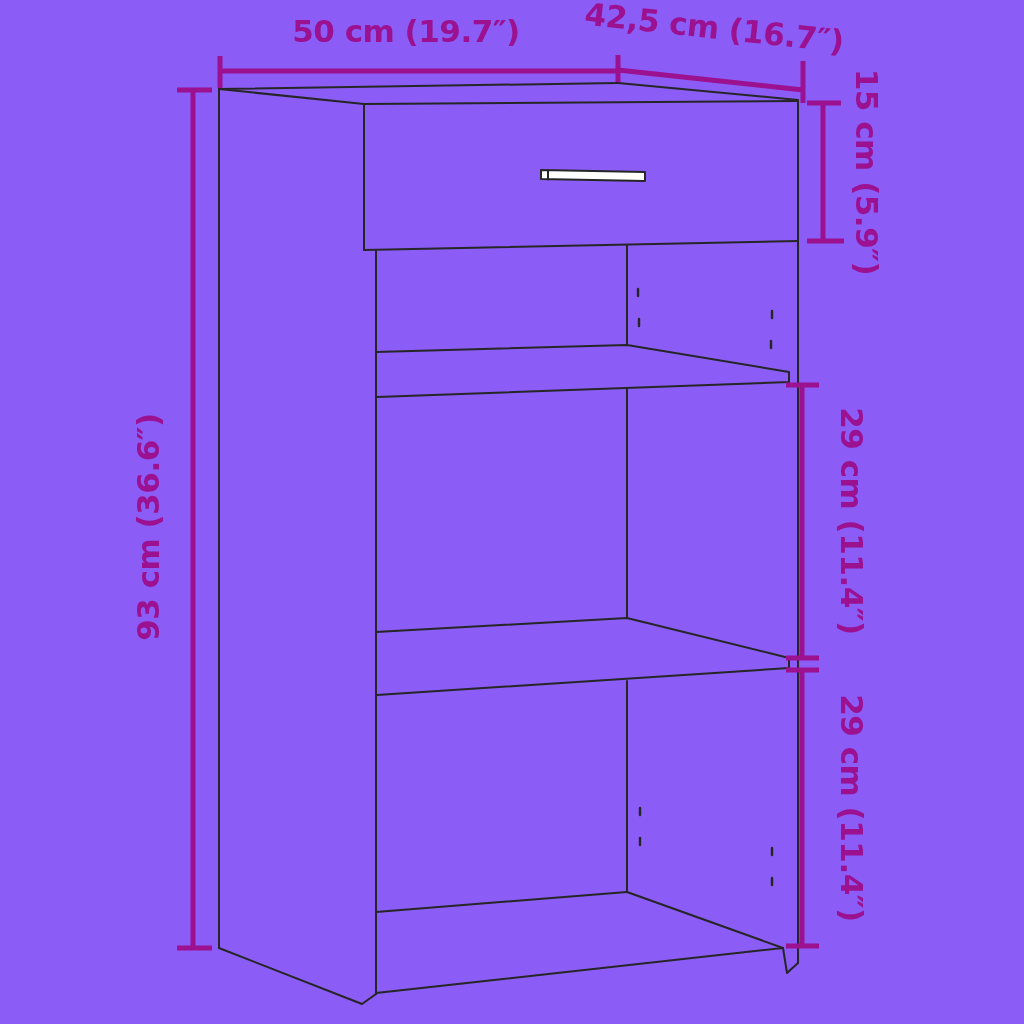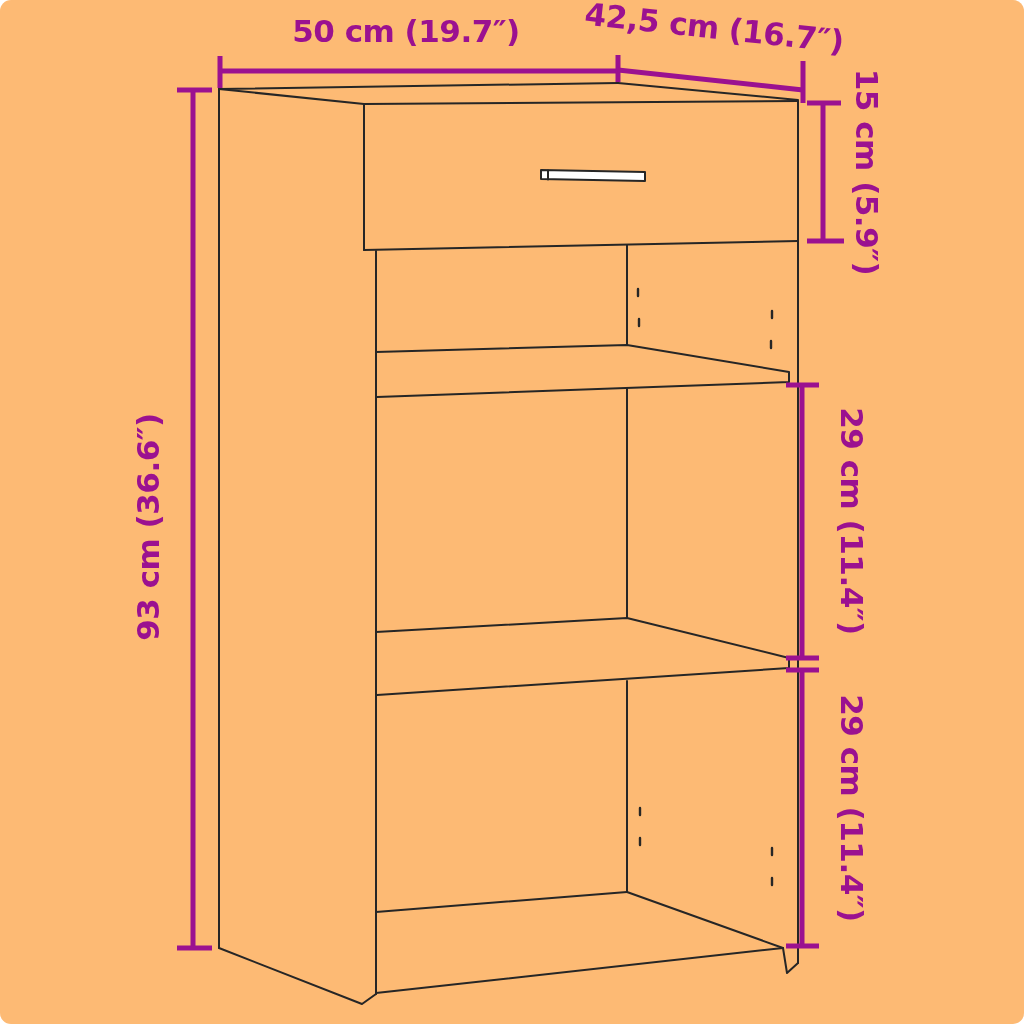--- a/index.html
+++ b/index.html
@@ -8,22 +8,21 @@
     background: #ffffff;
     width: 1024px;
     height: 1024px;
     overflow: hidden;
     font-family: "DejaVu Sans", "Liberation Sans", sans-serif;
   }
   .canvas {
     position: relative;
     width: 1024px;
     height: 1024px;
-    background: #fdba74;
-    border-radius: 11px;
+    background: #8b5cf6;
   }
   svg { display: block; }
 
   .outline {
     fill: none;
     stroke: #262626;
     stroke-width: 2;
     stroke-linecap: round;
     stroke-linejoin: round;
   }

